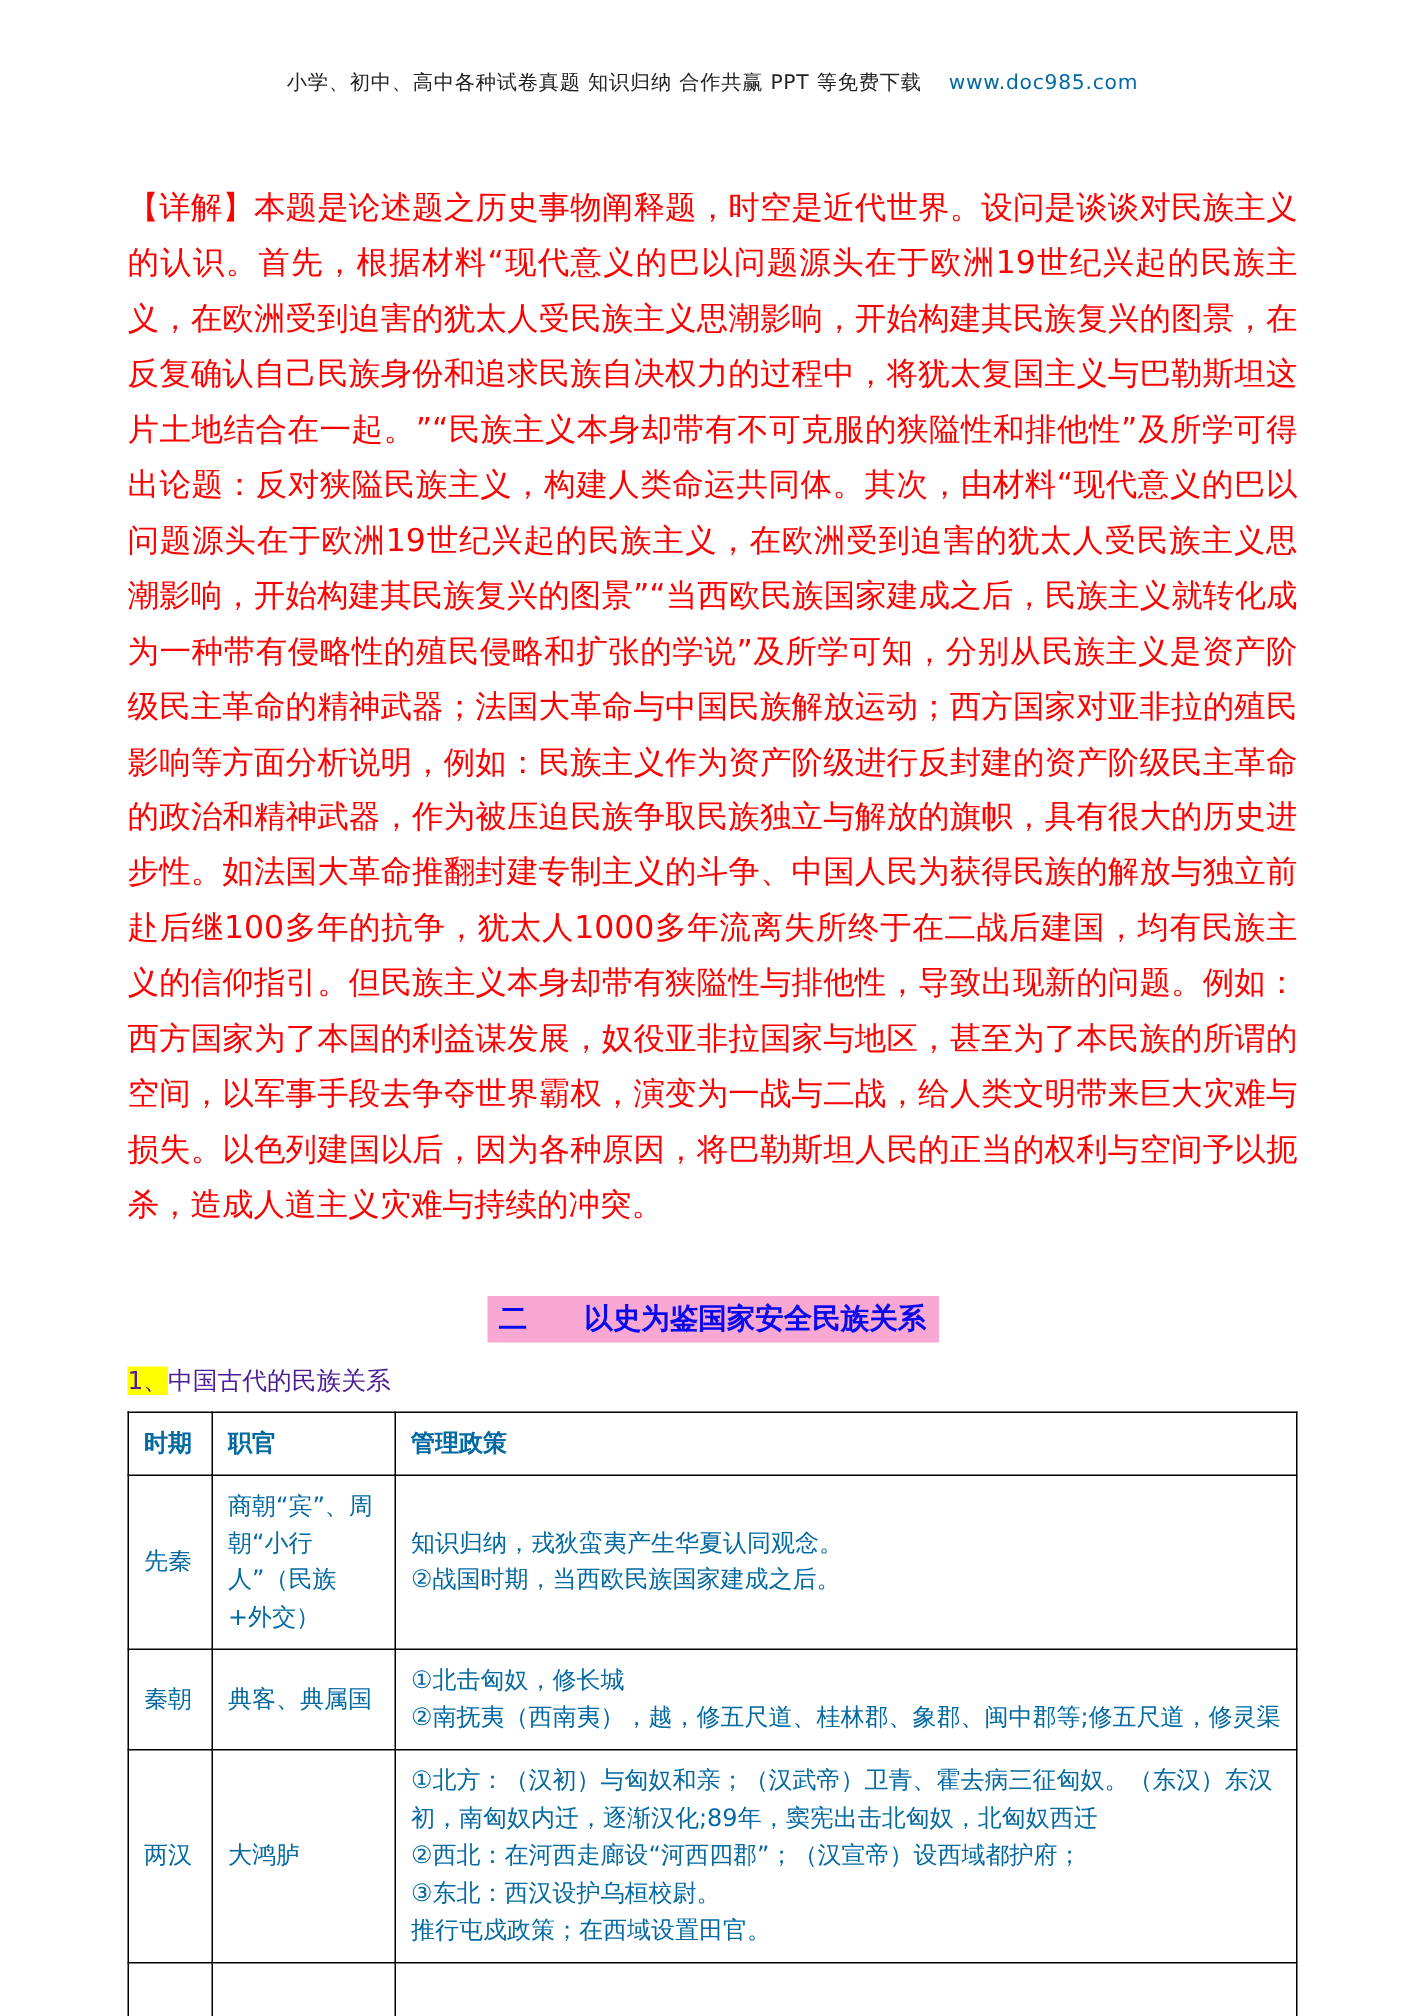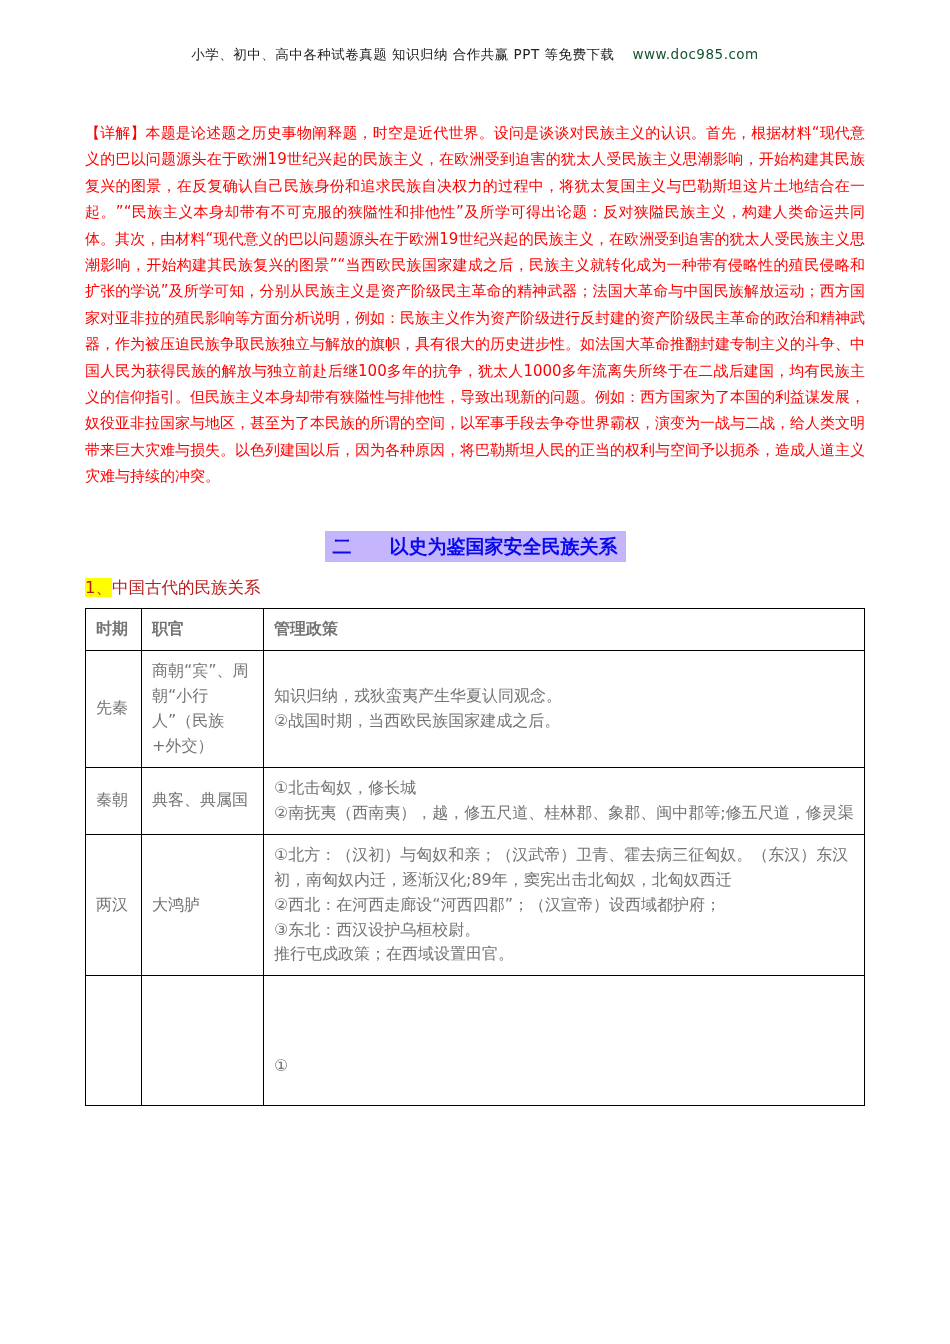--- a/index.html
+++ b/index.html
@@ -17,57 +17,57 @@
     position: relative;
   }
   .site-header {
     text-align: center;
     font-size: 13.5px;
     color: #222222;
     letter-spacing: 0.5px;
     margin-bottom: 56px;
     white-space: nowrap;
   }
-  .site-header .site-url { margin-left: 18px; color: #14532d; }
+  .site-header .site-url { margin-left: 18px; color: #0369a1; }
   .detail {
     color: #ff0000;
-    font-size: 15px;
+    font-size: 21px;
     line-height: 1.76;
     text-align: justify;
   }
   .detail p { margin: 0; }
   .section-heading {
     text-align: center;
     margin-top: 42px;
     font-size: 19px;
     font-weight: bold;
     line-height: 1.4;
   }
   .section-heading .hl {
-    background: #c4b5fd;
+    background: #f9a8d4;
     color: #0909ee;
     padding: 2px 8px;
     display: inline-block;
   }
   .sub-heading {
     margin-top: 14px;
     margin-bottom: 8px;
-    color: #b91c1c;
+    color: #4c1d95;
     font-size: 16.5px;
     line-height: 1.45;
   }
   .sub-heading .num { background: #ffff00; }
   table.history-table {
     width: 100%;
     border-collapse: collapse;
     table-layout: fixed;
   }
   .history-table th, .history-table td {
     border: 1px solid #000000;
-    color: #737373;
+    color: #0369a1;
     font-size: 16px;
     line-height: 1.56;
     padding: 8px 10px;
     vertical-align: middle;
     text-align: left;
     word-break: break-all;
     overflow-wrap: anywhere;
   }
   .history-table th { font-weight: bold; height: 40px; }
   .col-period { width: 56px; }

